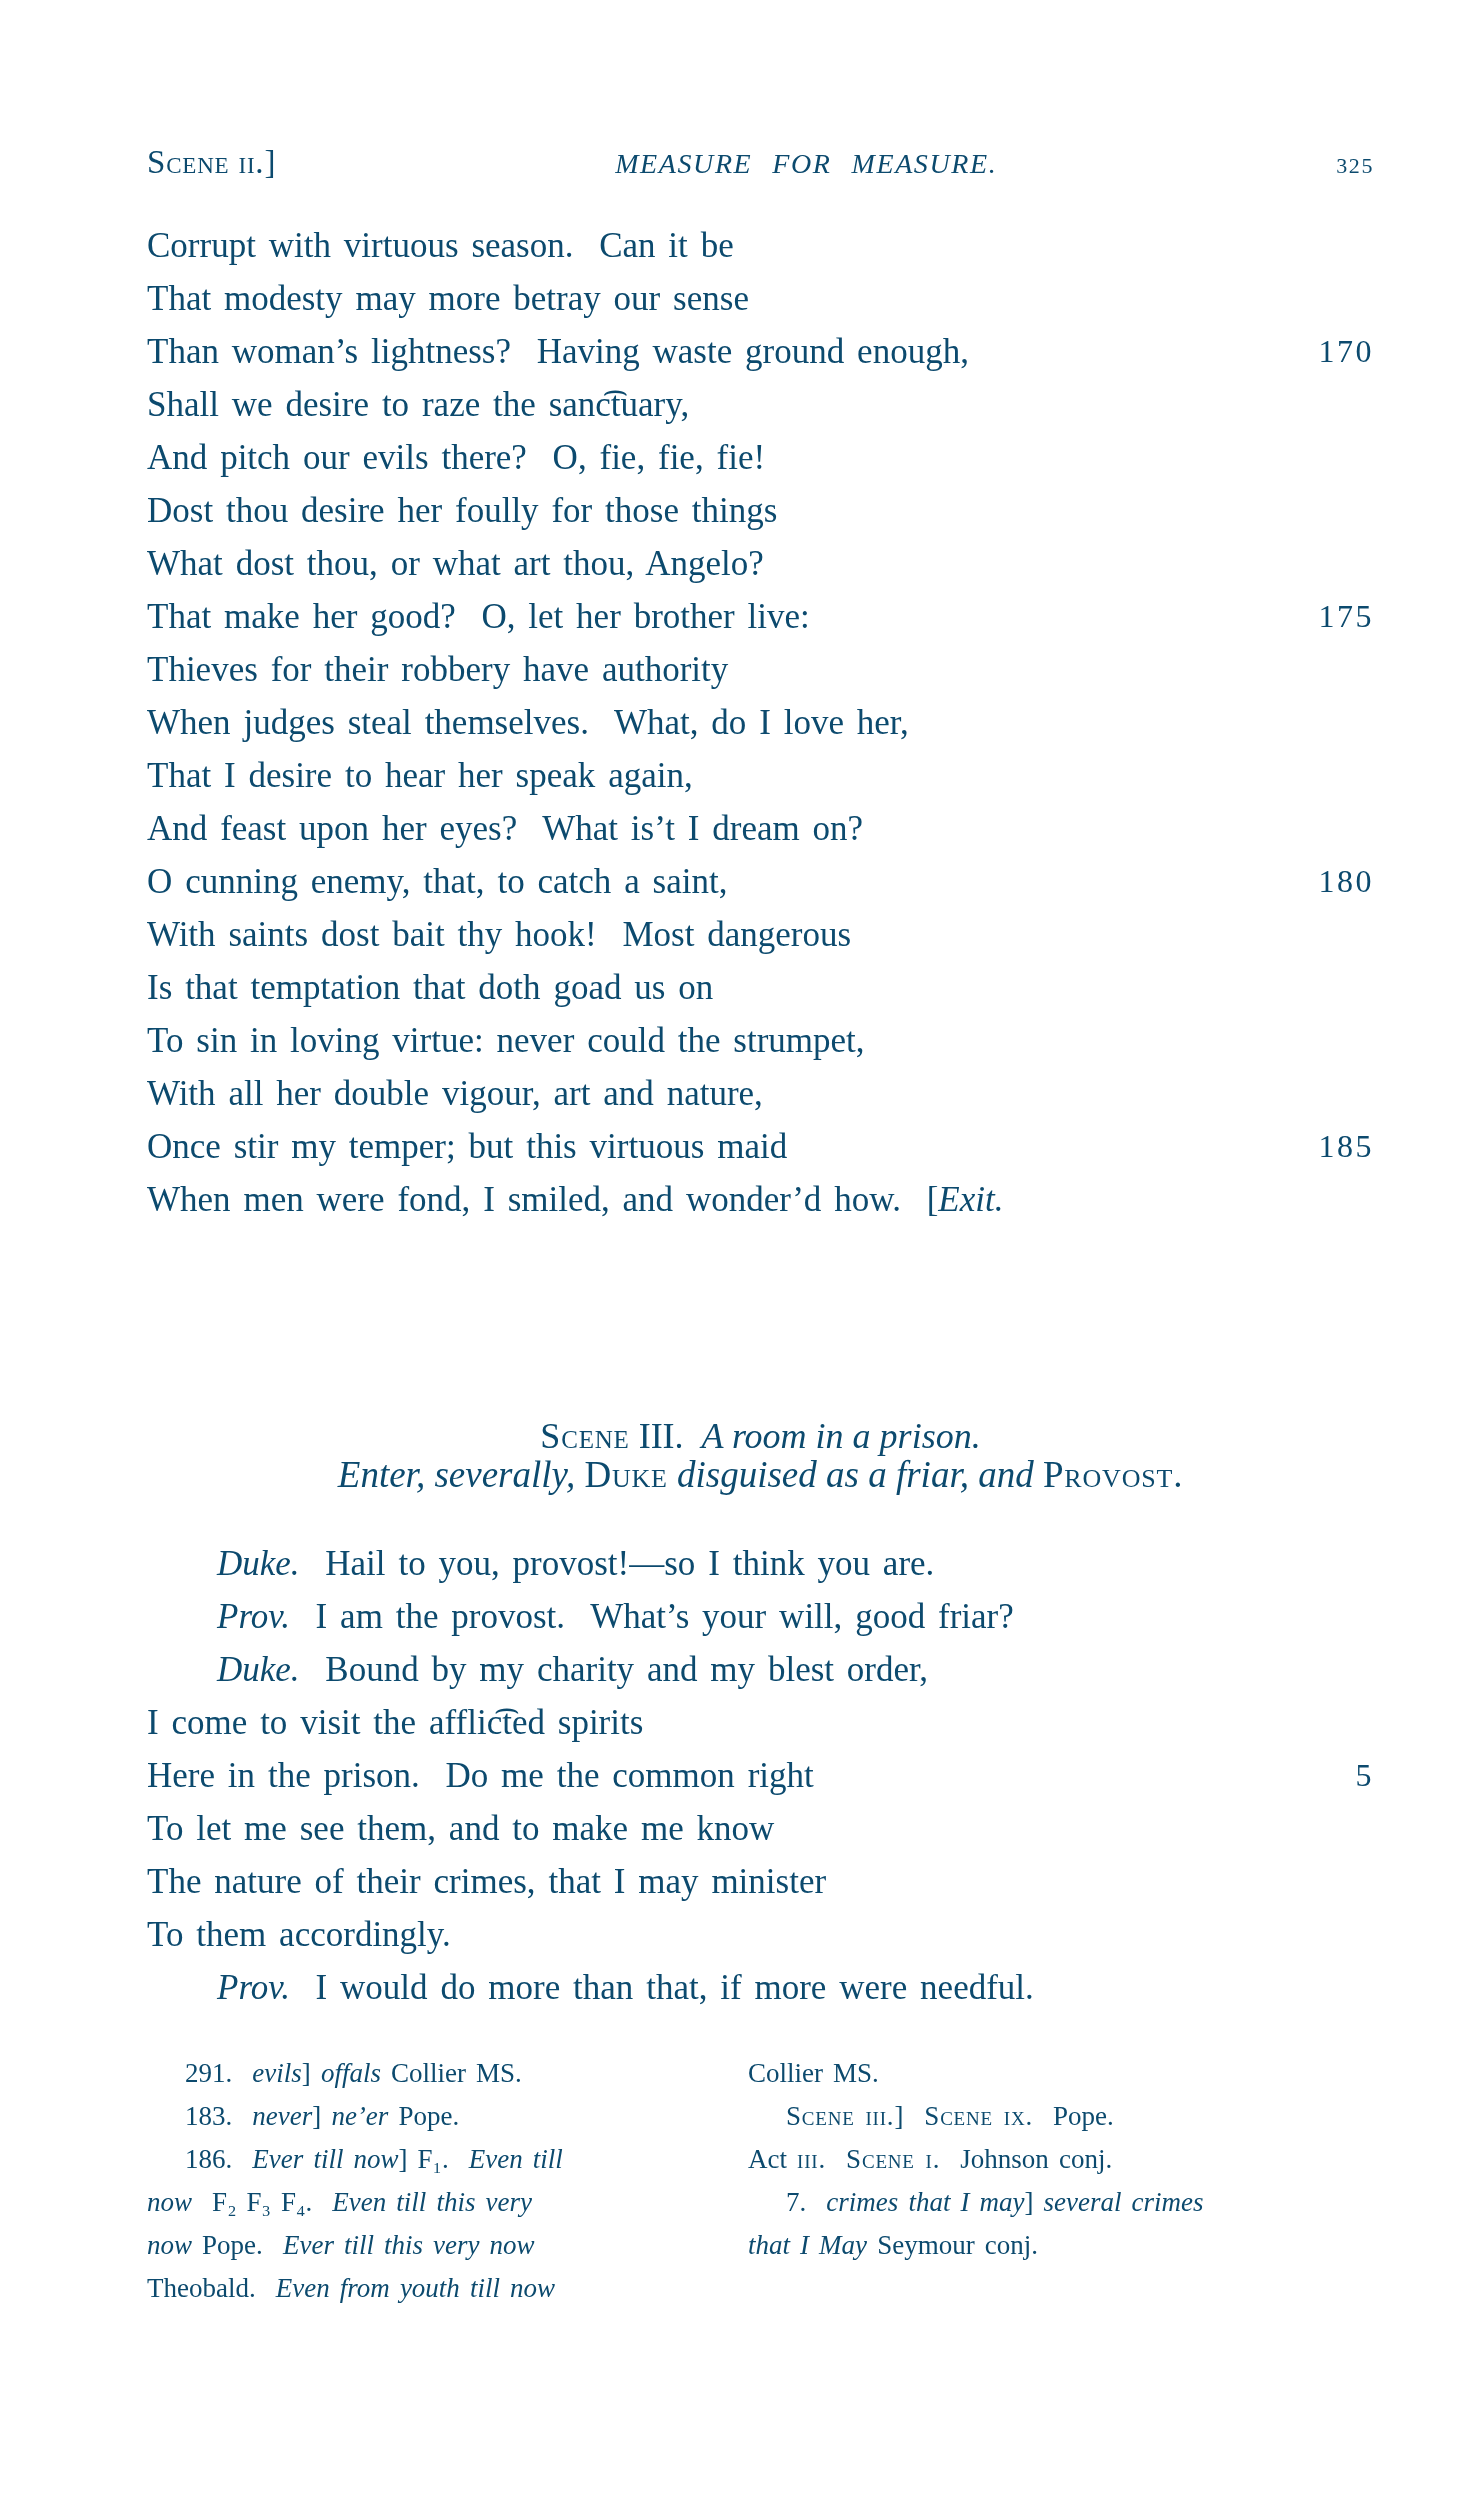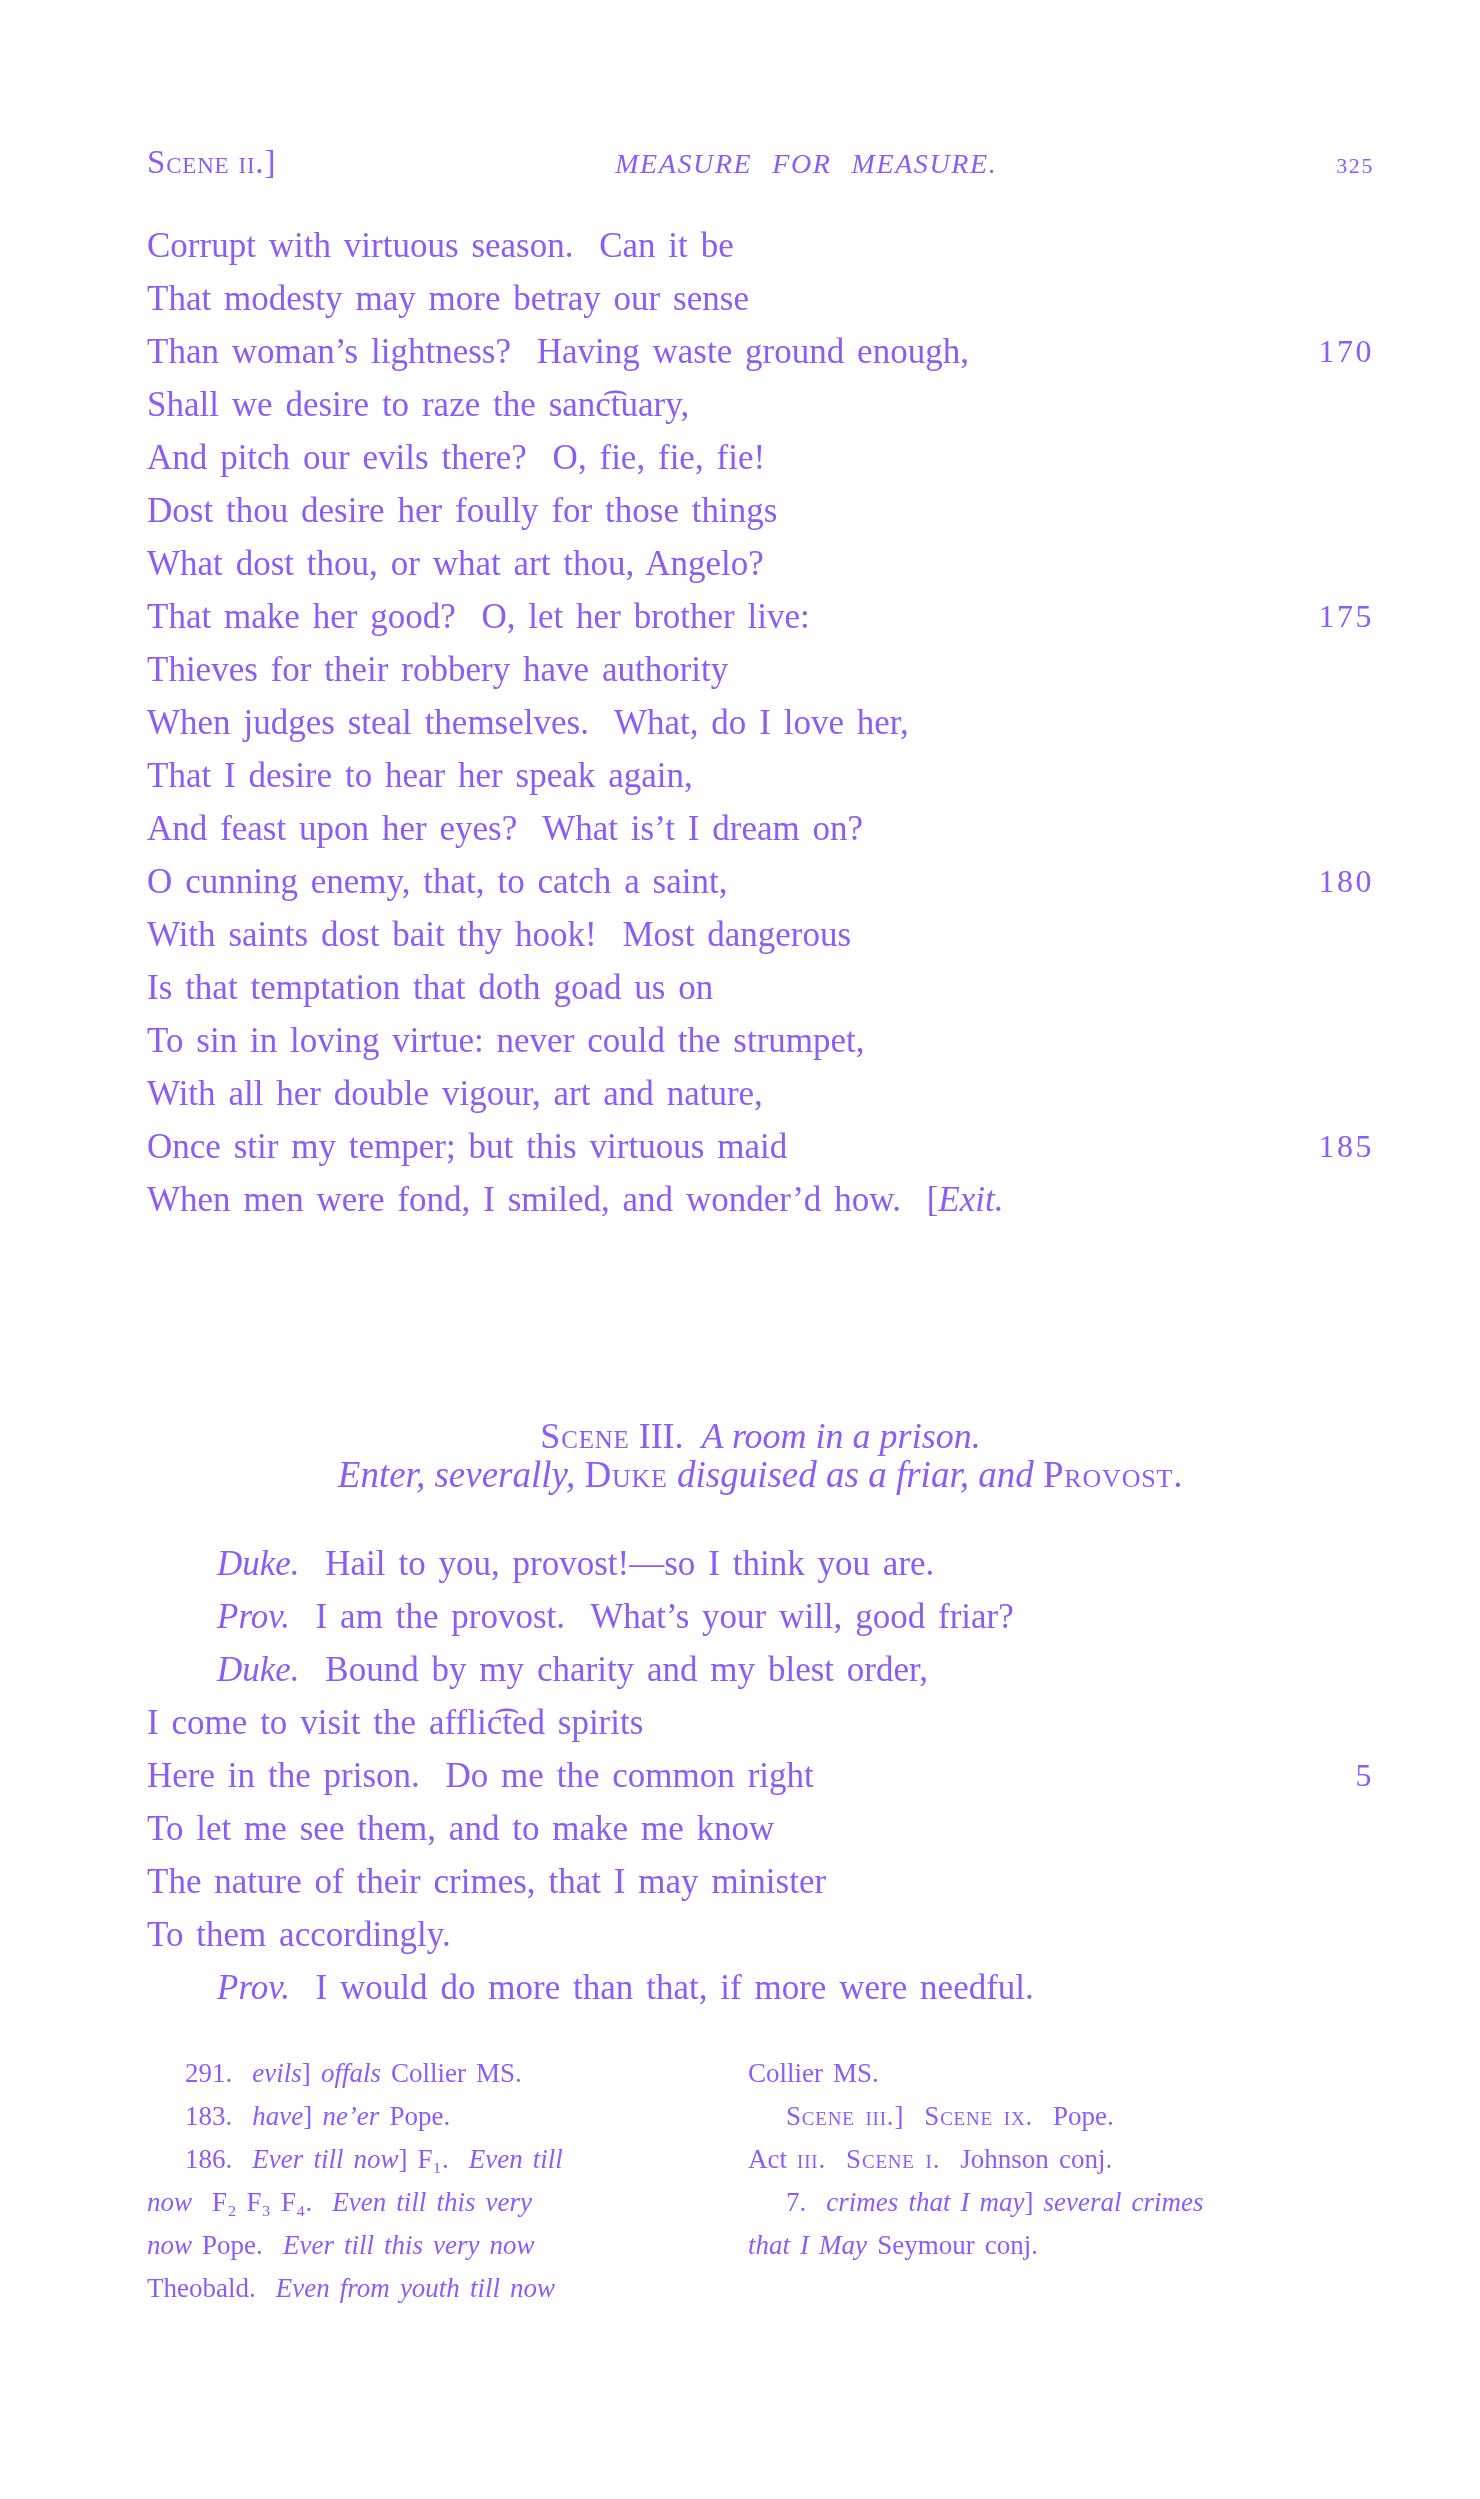--- a/index.html
+++ b/index.html
@@ -5,21 +5,21 @@
   html, body {
     margin: 0;
     padding: 0;
     background: #ffffff;
   }
   .page {
     position: relative;
     width: 1481px;
     height: 2500px;
     background: #ffffff;
-    color: #8b5cf6;
+    color: #0c4a6e;
     font-family: "Liberation Serif", "DejaVu Serif", serif;
     overflow: hidden;
   }
 
   
   .running-head {
     position: absolute;
     top: 144px;
     left: 147px;
     width: 1227px;
@@ -162,21 +162,21 @@
       <div class="line"><span>Here in the prison.  Do me the common right</span><span class="lnum">5</span></div>
       <div class="line"><span>To let me see them, and to make me know</span></div>
       <div class="line"><span>The nature of their crimes, that I may minister</span></div>
       <div class="line"><span>To them accordingly.</span></div>
       <div class="line indent"><span class="it">Prov.</span><span>  I would do more than that, if more were needful.</span></div>
     </section>
 
   <section class="footnotes">
     <div class="fn-col fn-col-left">
         <div class="line indent"><span>291.  </span><span class="it">evils</span><span>] </span><span class="it">offals</span><span> Collier MS.</span></div>
-        <div class="line indent"><span>183.  </span><span class="it">have</span><span>] </span><span class="it">ne’er</span><span> Pope.</span></div>
+        <div class="line indent"><span>183.  </span><span class="it">never</span><span>] </span><span class="it">ne’er</span><span> Pope.</span></div>
         <div class="line indent"><span>186.  </span><span class="it">Ever till now</span><span>] F₁.  </span><span class="it">Even till</span></div>
         <div class="line"><span class="it">now</span><span>  F₂ F₃ F₄.  </span><span class="it">Even till this very</span></div>
         <div class="line"><span class="it">now</span><span> Pope.  </span><span class="it">Ever till this very now</span></div>
         <div class="line"><span>Theobald.  </span><span class="it">Even from youth till now</span></div>
       </div>
     <div class="fn-col fn-col-right">
         <div class="line"><span>Collier MS.</span></div>
         <div class="line indent"><span class="sc">Scene iii.]</span><span>  </span><span class="sc">Scene ix.</span><span>  Pope.</span></div>
         <div class="line"><span>Act </span><span class="sc">iii.</span><span>  </span><span class="sc">Scene i.</span><span>  Johnson conj.</span></div>
         <div class="line indent"><span>7.  </span><span class="it">crimes that I may</span><span>] </span><span class="it">several crimes</span></div>

